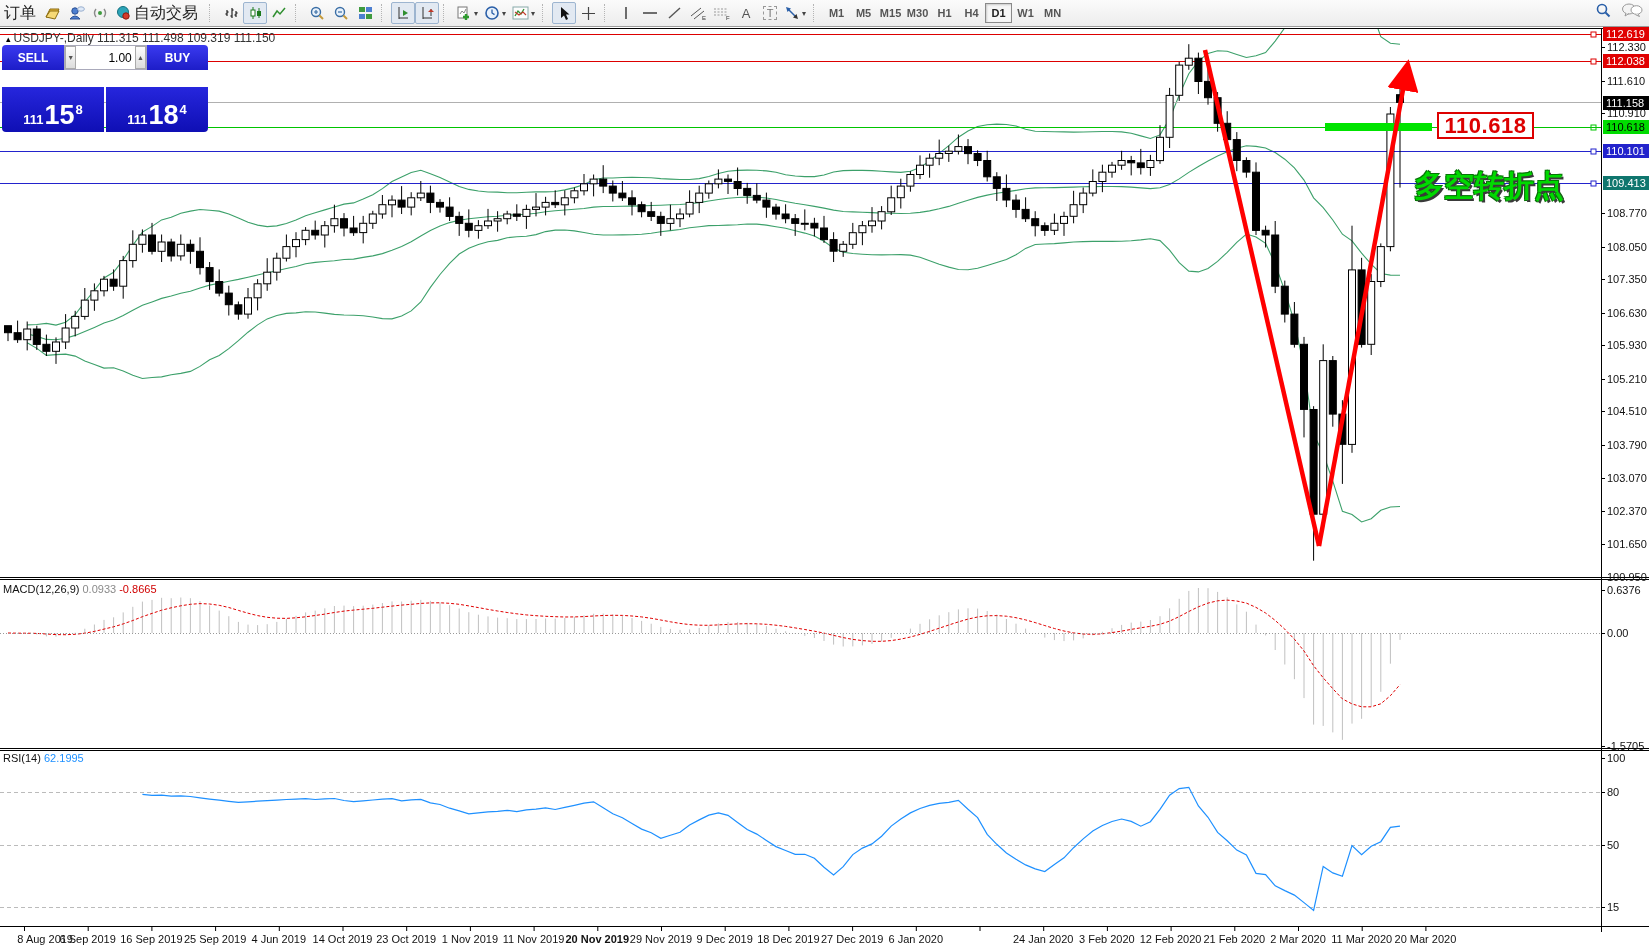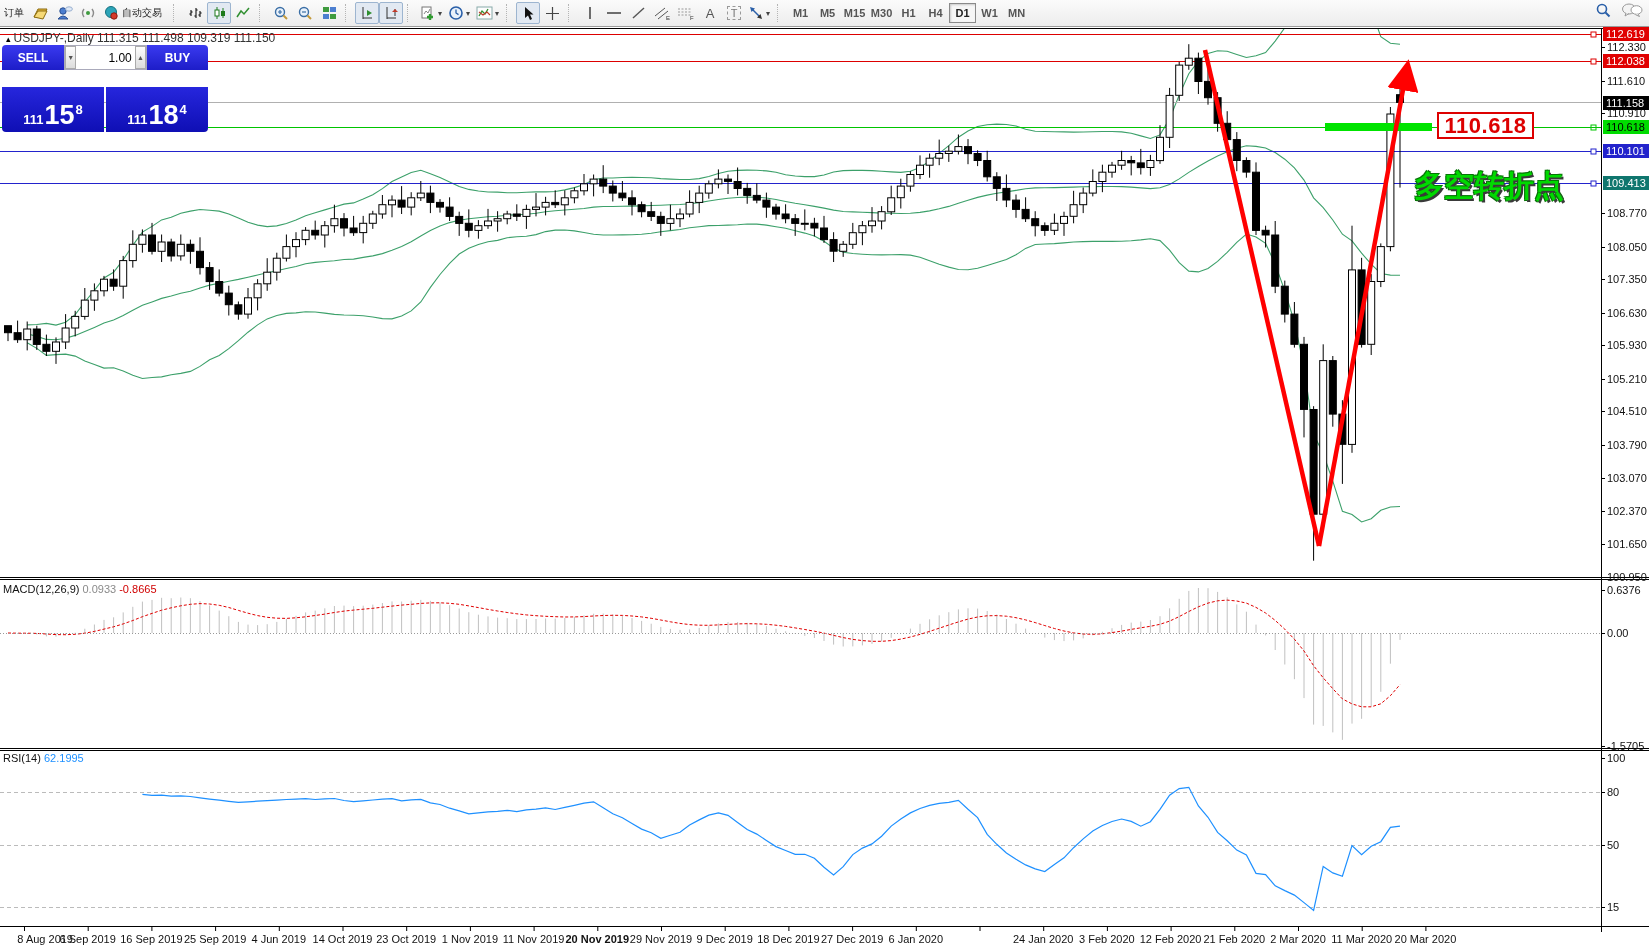--- a/index.html
+++ b/index.html
@@ -7,21 +7,21 @@
     font-family:"Liberation Sans","DejaVu Sans",sans-serif; }
   
   #toolbar { position:absolute; top:0; left:0; width:1649px; height:27px;
     background:linear-gradient(#fbfbfb,#ececec); border-bottom:1px solid #9a9a9a;
     display:flex; align-items:center; padding-left:2px; }
   .tb-group { display:flex; align-items:center; height:100%; }
   .tb-sep { width:7px; height:18px; border-left:1px dotted #b5b5b5; margin:0 3px 0 4px; }
   .tb-btn { min-width:24px; height:22px; display:flex; align-items:center; justify-content:center;
     border:1px solid transparent; border-radius:2px; padding:0 2px; cursor:default; }
   .tb-btn.pressed { background:#e2e9f2; border:1px solid #9db5d0; }
-  .tb-label { font-size:10px; color:#222; padding:0 4px 0 2px; white-space:nowrap; }
+  .tb-label { font-size:16px; color:#222; padding:0 4px 0 2px; white-space:nowrap; }
   .caret { font-size:8px; color:#444; margin-left:2px; }
   .tf-btn { min-width:27px; height:20px; font-size:11px; font-weight:bold; color:#555;
     display:flex; align-items:center; justify-content:center; border:1px solid transparent; }
   .tf-btn.active { background:#f6f6f6; border:1px solid #8a8a8a; color:#222;
     box-shadow:inset 1px 1px 2px rgba(0,0,0,.18); }
   #tb-right { position:absolute; right:6px; top:2px; display:flex; gap:10px; align-items:center; }
   
   #chart-area { position:absolute; top:28px; left:0; width:1649px; height:919px; background:#fff; }
   #chart-svg { position:absolute; top:0; left:0; }
   .axis-label { position:absolute; left:1607px; font-size:11px; color:#111; height:13px;

